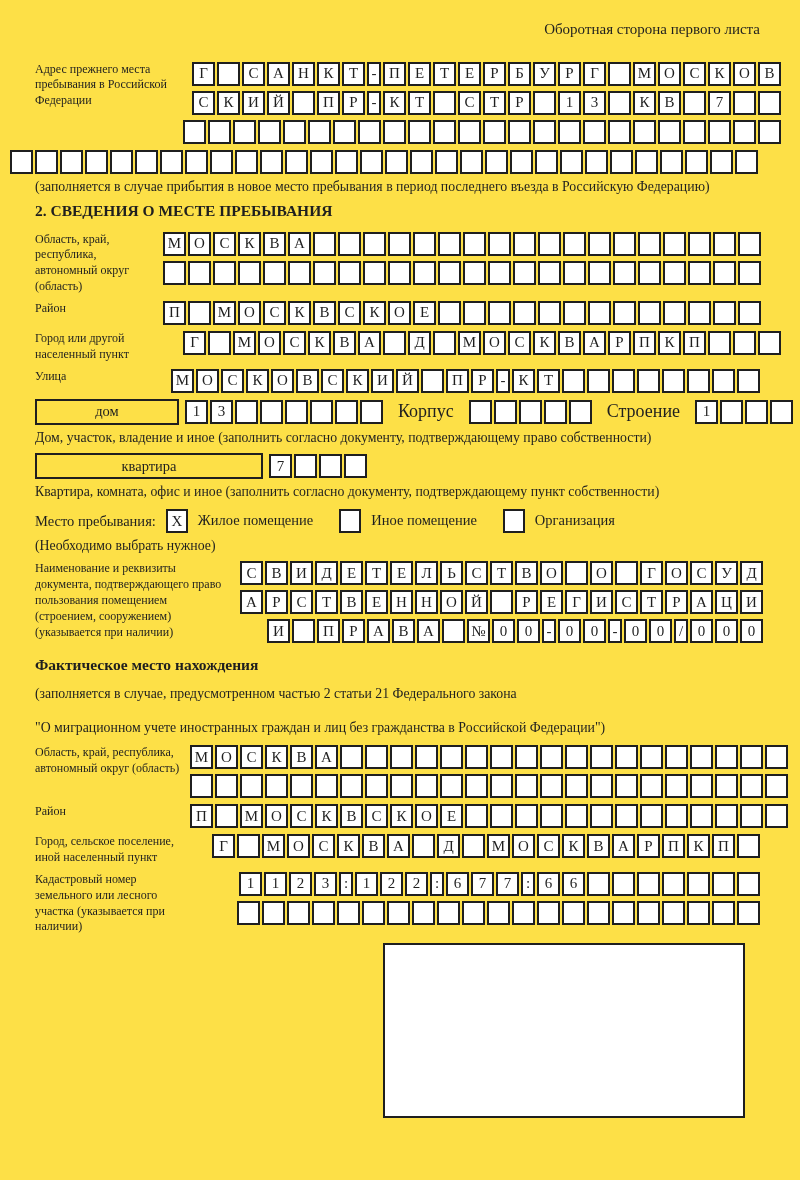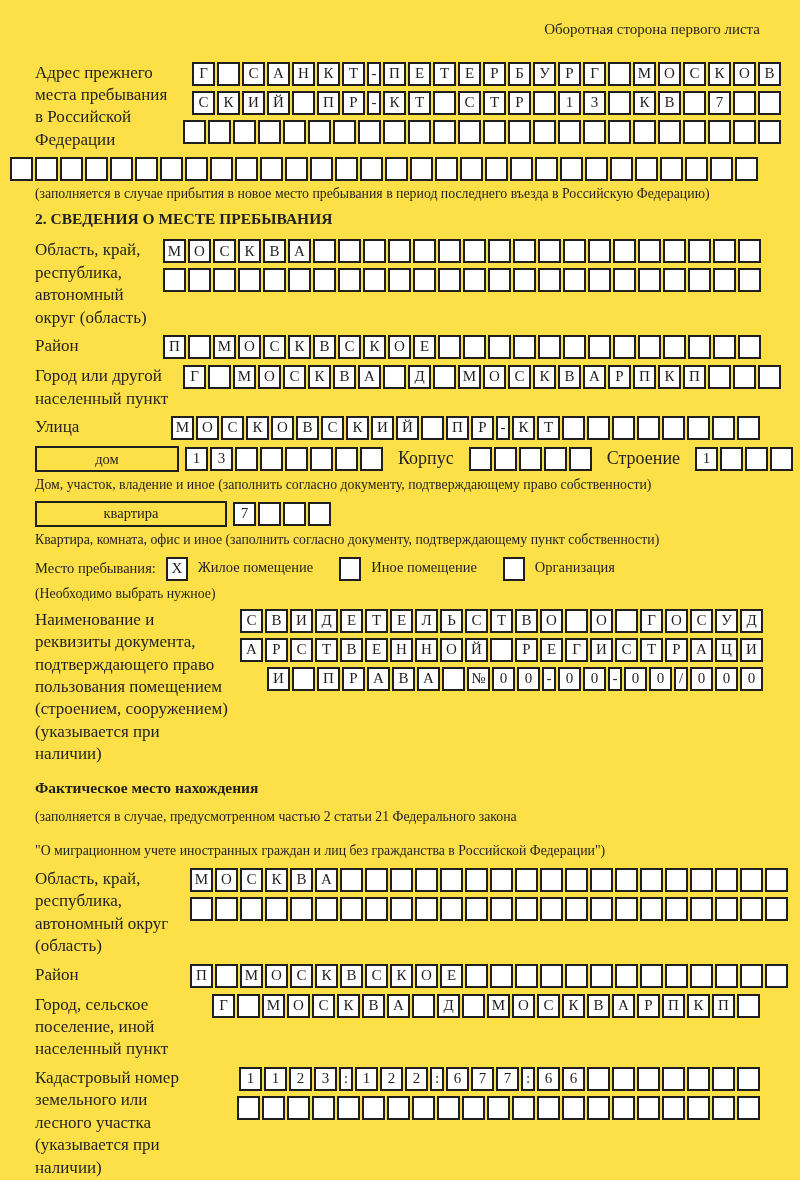--- a/index.html
+++ b/index.html
@@ -7,21 +7,21 @@
   html,body { background:#e8e8e8; }
   .page {
     position:relative; width:800px; height:1180px; margin:0 auto;
     background:#fde047; color:var(--ink);
     font-family:"Liberation Serif", serif; font-size:14px; line-height:1.3;
     padding:20px 40px 0 35px; overflow:hidden;
   }
   .header-note { text-align:right; font-size:15px; margin-bottom:22px; }
   .block { margin-bottom:2px; }
   .fieldrow { display:flex; margin-bottom:6px; }
-  .flabel { font-size:17px; line-height:1.32; padding-right:10px; }
+  .flabel { font-size:12px; line-height:1.32; padding-right:10px; }
   .w145 { flex:0 0 148px; }
   .w125 { flex:0 0 128px; }
   .w150 { flex:0 0 155px; }
   .w200 { flex:0 0 205px; }
   .rows { flex:1; display:flex; flex-direction:column; gap:5px; align-items:flex-end; }
   .boxrow { display:flex; gap:2px; }
   .cell {
     flex:none; width:23px; height:24px; border:2px solid var(--ink);
     display:flex; align-items:center; justify-content:center;
     font-size:15px; background:#fff;
@@ -30,21 +30,21 @@
   .fullrow { margin-left:-25px; margin-top:5px; }
   .note { text-align:left; font-size:13.8px; margin:4px 0 6px; }
   .note.left { text-align:left; margin:2px 0 7px; }
   .title { font-weight:bold; text-align:left; font-size:15.5px; margin:4px 0 10px; }
   .houserow { display:flex; align-items:center; margin-bottom:4px; }
   .widebox {
     border:2px solid var(--ink); height:26px; flex:none;
     display:flex; align-items:center; justify-content:center; font-size:14.5px;
   }
   .widebox.house { width:144px; margin-right:6px; }
-  .widebox.apt { width:192px; margin-right:6px; }
+  .widebox.apt { width:228px; margin-right:6px; }
   .inline-label { font-size:18px; margin:0 15px; white-space:nowrap; }
   .stayrow { display:flex; align-items:center; margin:8px 0 2px; }
   .stay-label { font-size:14.5px; margin-right:10px; }
   .opt { font-size:14.5px; margin:0 26px 2px 10px; }
   .checkbox { width:22px; }
   .stamp-wrap { width:392px; margin-left:auto; margin-top:8px; }
   .stamp-box { width:362px; height:175px; border:2px solid var(--ink); margin:0 auto 7px; background:#fff; }
 </style>
 </head>
 <body>

